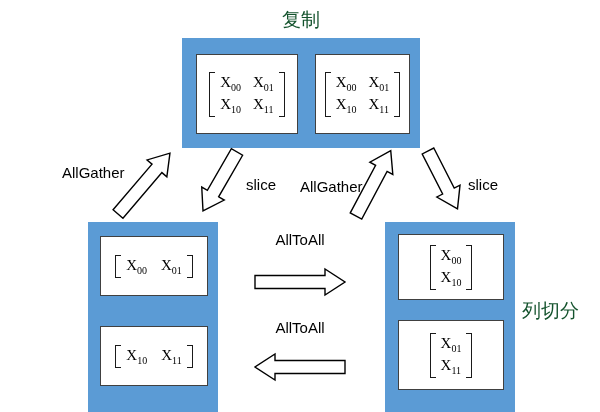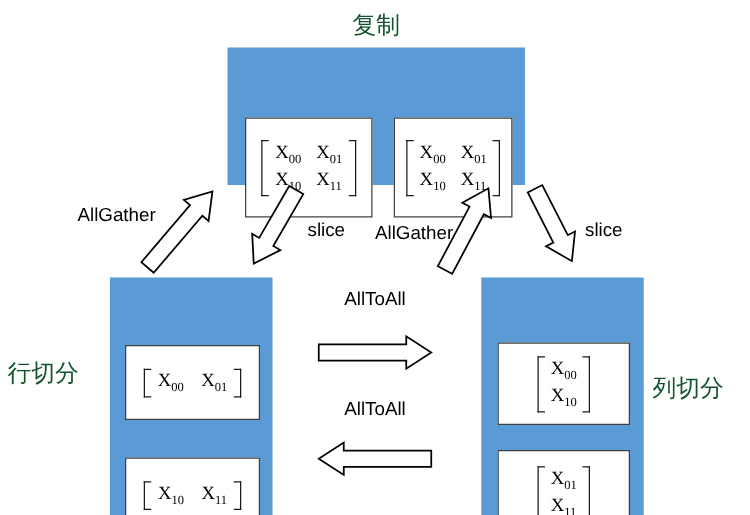--- a/index.html
+++ b/index.html
@@ -10,21 +10,21 @@
   #canvas{
     position:relative;width:600px;height:412px;overflow:hidden;
     font-family:"DejaVu Sans","Liberation Sans",sans-serif;color:#000;
     background:#fff;
   }
   .cn-label{position:absolute;font-size:19px;color:#14532d;}
   .arrow-label{position:absolute;font-size:15px;color:#000;font-family:"Liberation Sans",sans-serif;}
   .panel{position:absolute;background:var(--panel-blue);}
   .wbox{
     position:absolute;background:#fff;border:1px solid var(--box-border);
-    display:flex;align-items:center;justify-content:center;margin-top:40px;
+    display:flex;align-items:center;justify-content:center;
   }
   .matrix{display:inline-flex;align-items:stretch;font-family:"Liberation Serif","DejaVu Serif",serif;font-size:15px;}
   .br{width:5px;}
   .br.l{border:1.5px solid #1a1a1a;border-right:0;}
   .br.r{border:1.5px solid #1a1a1a;border-left:0;}
   .mgrid{display:grid;align-content:center;padding:2px 5px;row-gap:3px;}
   .mgrid.c2{grid-template-columns:auto auto;column-gap:12px;}
   .mgrid.c1{grid-template-columns:auto;}
   .cell{white-space:nowrap;line-height:1.1;}
   .cell sub{font-size:10px;}
@@ -80,21 +80,20 @@
       <span class="matrix">
         <span class="br l"></span>
         <span class="mgrid c2" style="column-gap:14px;">
           <span class="cell"><span>X</span><sub>10</sub></span>
           <span class="cell"><span>X</span><sub>11</sub></span>
         </span>
         <span class="br r"></span>
       </span>
     </div>
   </div>
-  <div class="cn-label" style="left:6px;top:286px;">行切分</div>
 
   <div class="panel" style="left:385px;top:222px;width:130px;height:190px;">
     <div class="wbox" style="left:13px;top:12px;width:104px;height:64px;">
       <span class="matrix">
         <span class="br l"></span>
         <span class="mgrid c1">
           <span class="cell"><span>X</span><sub>00</sub></span>
           <span class="cell"><span>X</span><sub>10</sub></span>
         </span>
         <span class="br r"></span>

